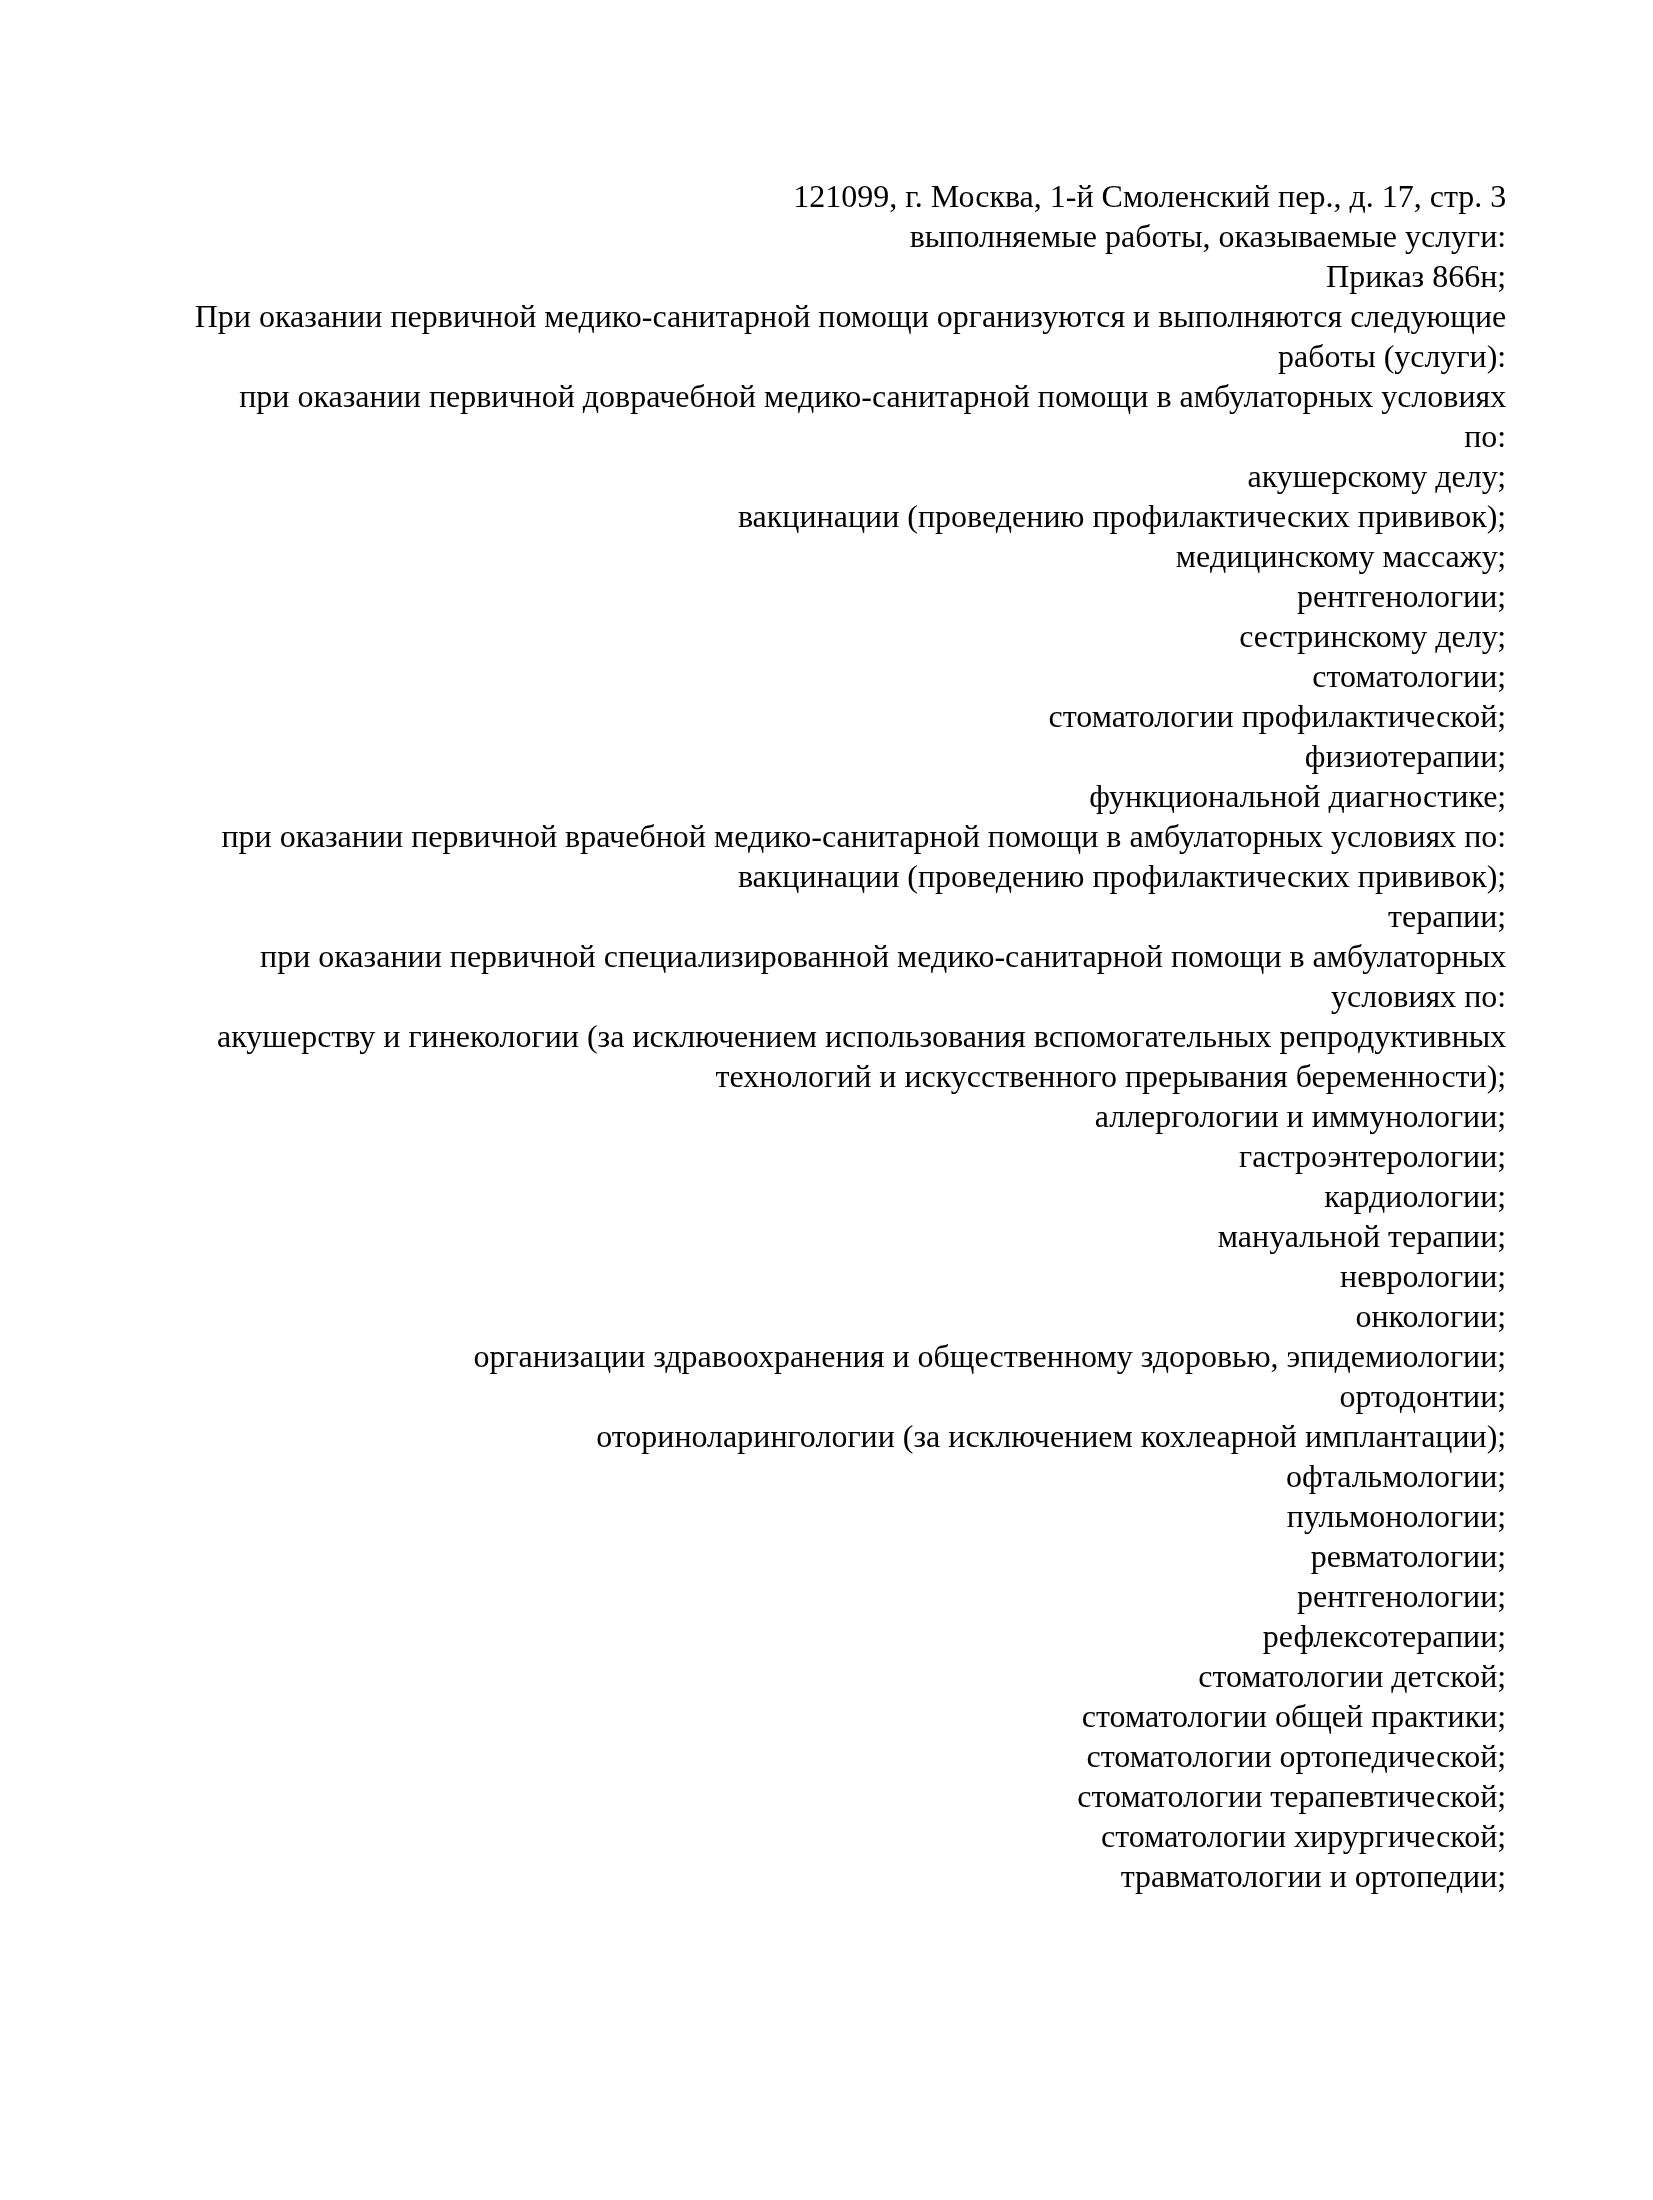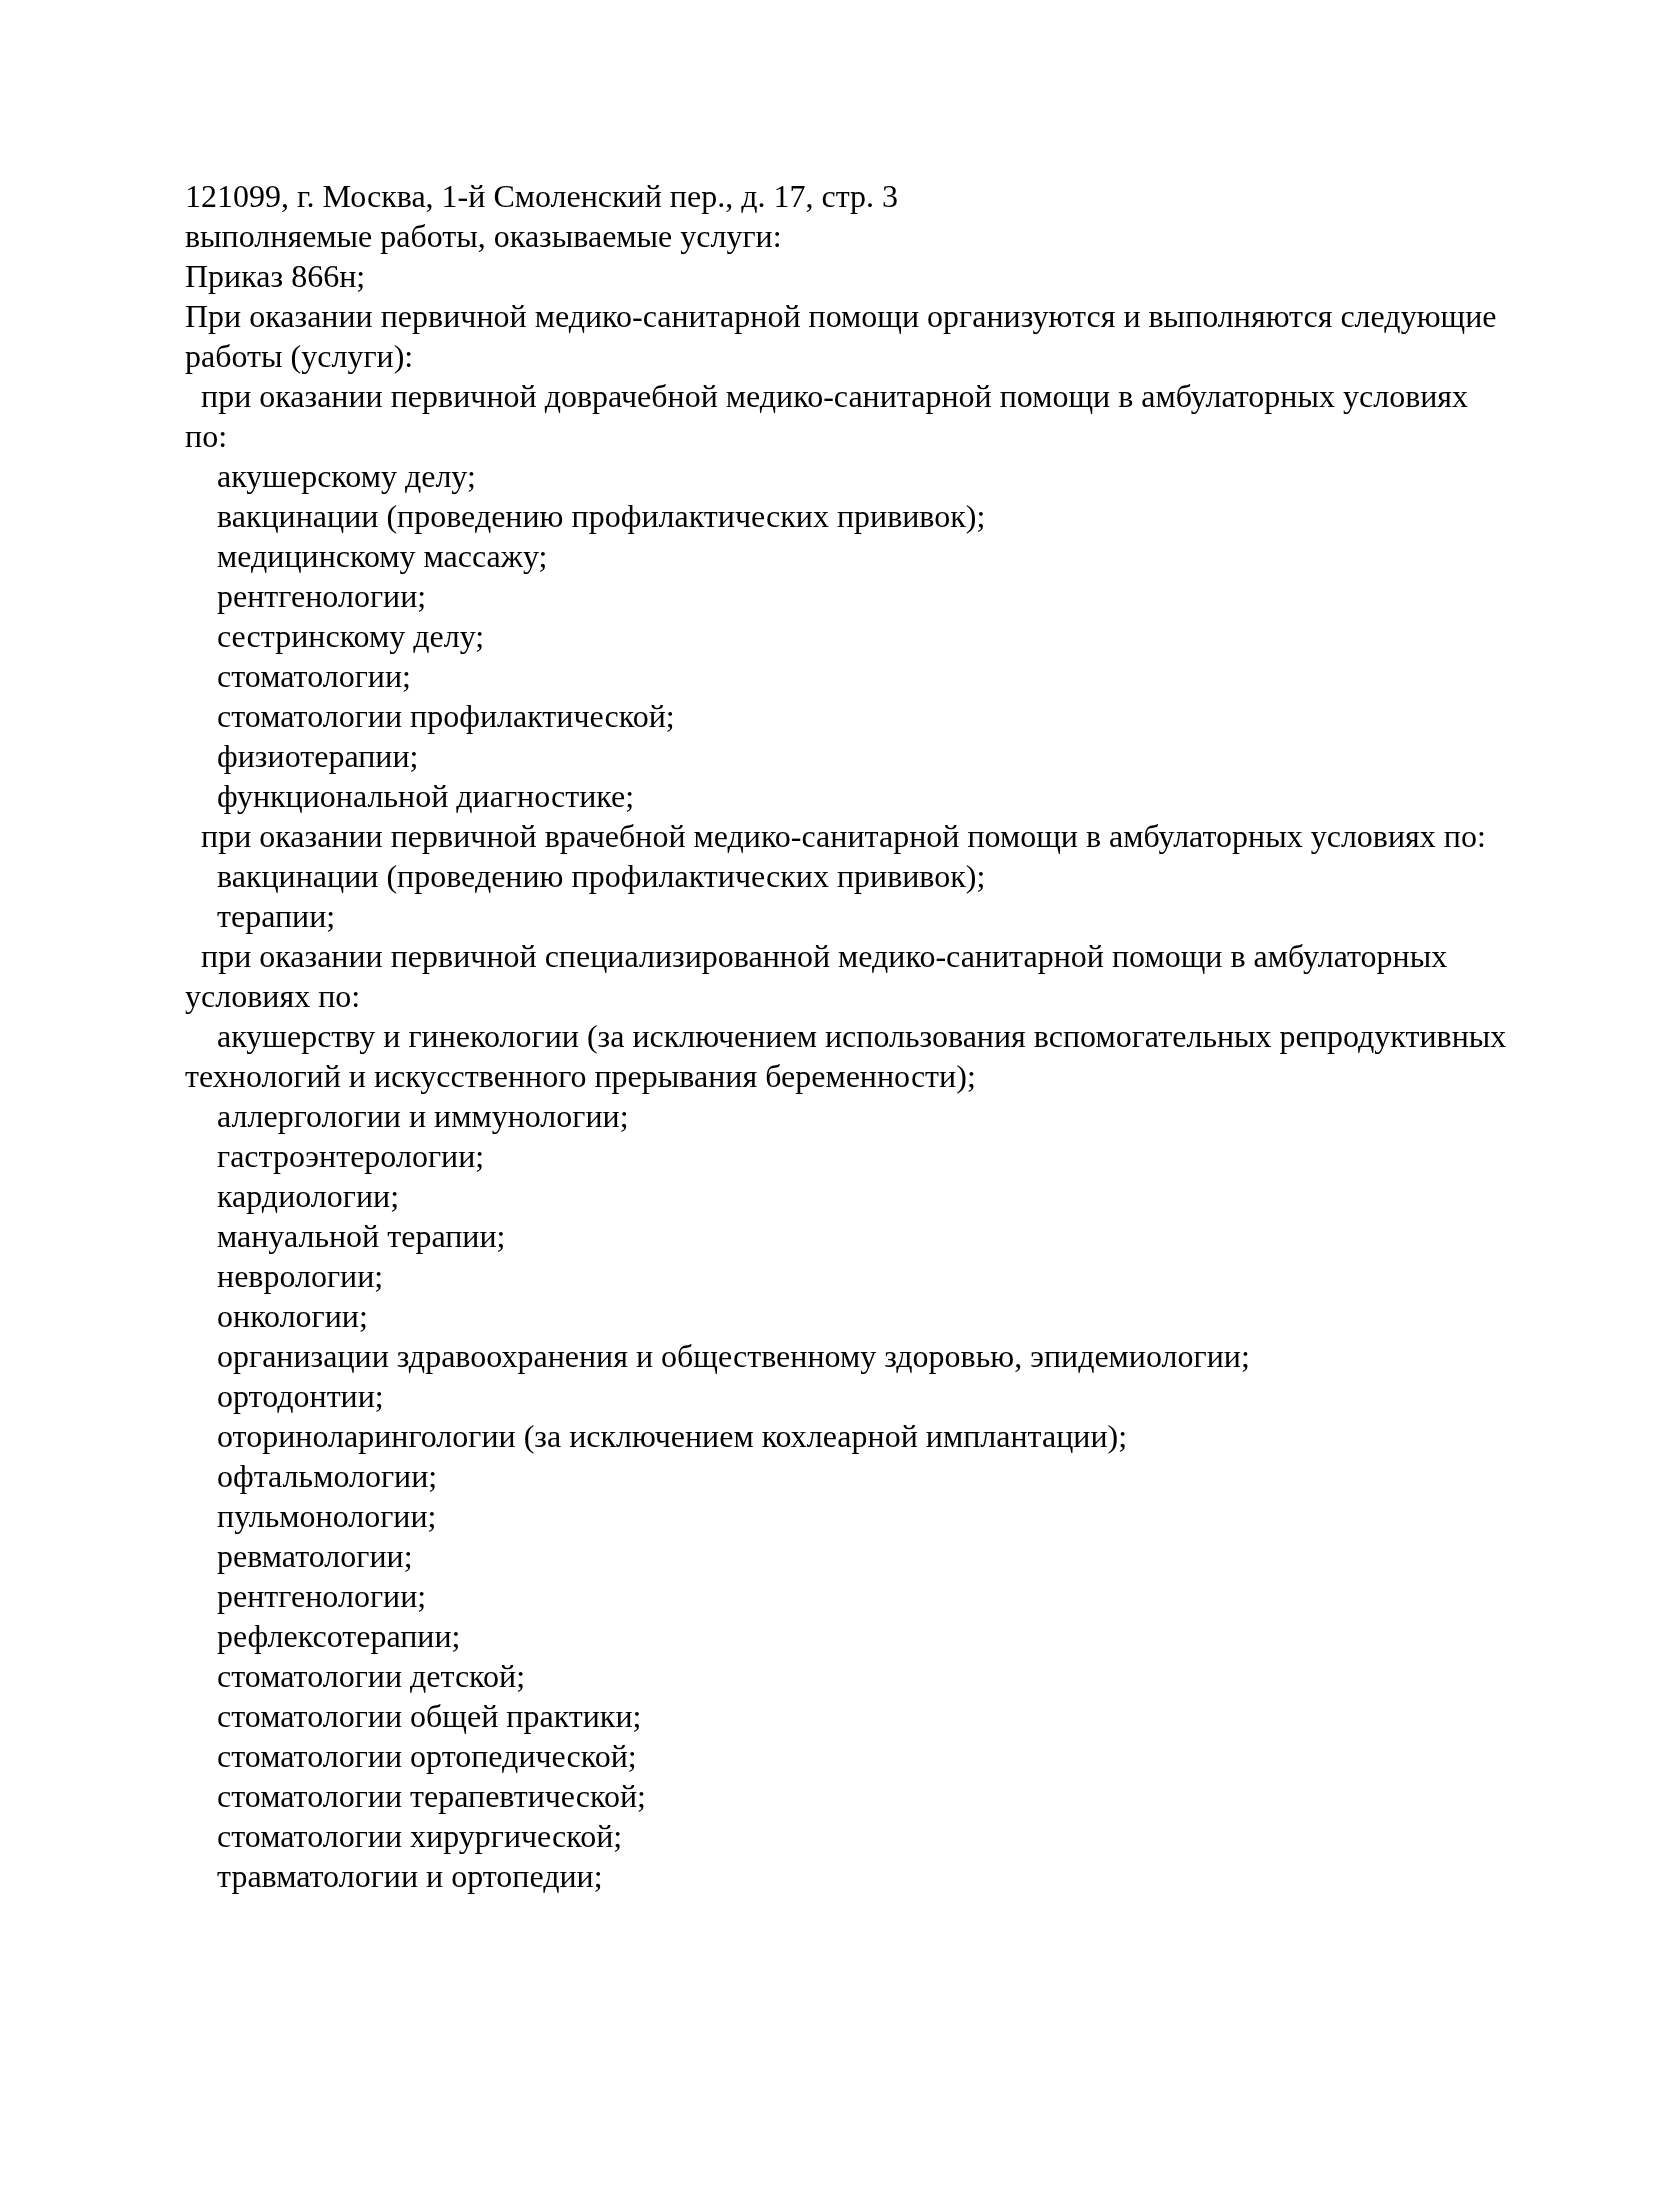--- a/index.html
+++ b/index.html
@@ -6,20 +6,21 @@
     margin: 0;
     padding: 0;
     background: #ffffff;
   }
   .page {
     position: relative;
     width: 1653px;
     height: 2200px;
     background: #ffffff;
     overflow: hidden;
+    text-align: right;
   }
   .text-block {
     position: absolute;
     left: 185px;
     top: 176px;
     font-family: "Liberation Serif", "DejaVu Serif", serif;
     font-size: 32px;
     line-height: 40px;
     color: #000000;
     white-space: pre;

